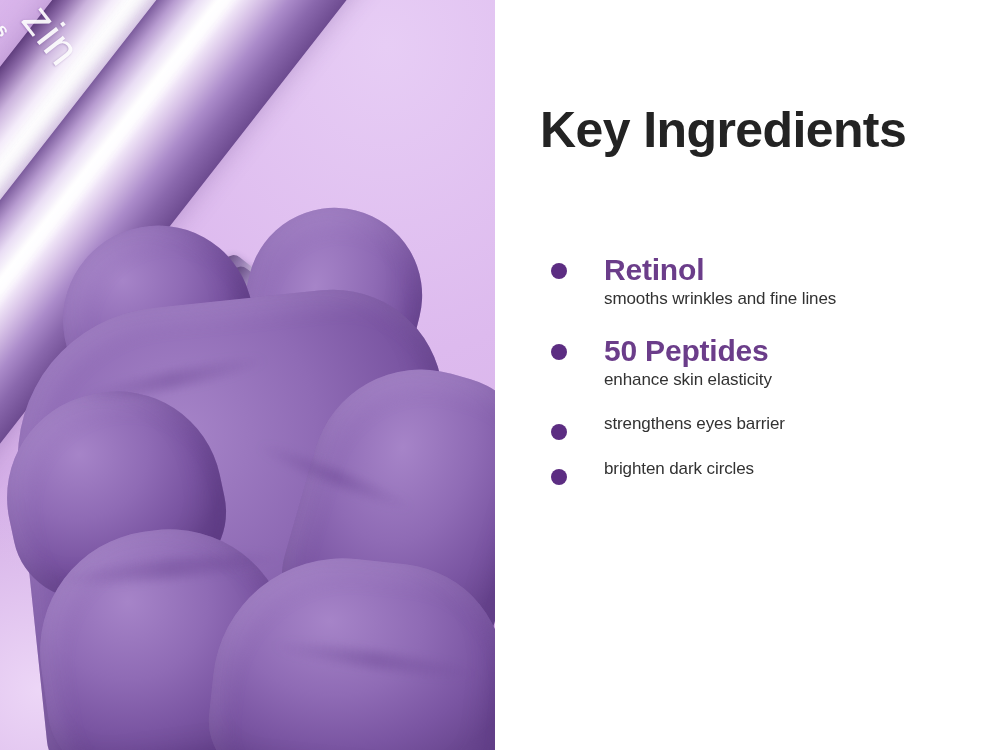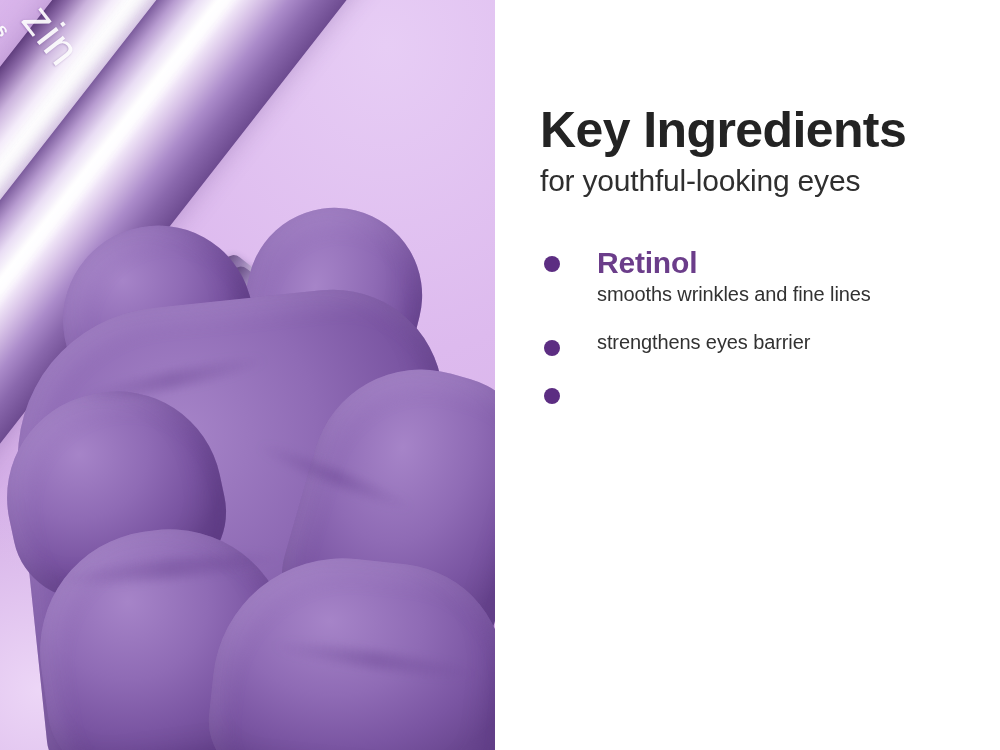--- a/index.html
+++ b/index.html
@@ -284,21 +284,21 @@
     letter-spacing: -0.2px;
     color: #2f2f2f;
   }
 
   .ingredient-list {
     position: absolute;
     left: 45px;
     top: 242px;
     right: 24px;
     list-style: none;
-    margin: 4px;
+    margin: 11px;
     padding: 0;
   }
   .ingredient-item {
     position: relative;
     padding-left: 53px;
     margin-bottom: 24px;
   }
   .ingredient-item:last-child { margin-bottom: 0; }
 
   .bullet-dot {
@@ -319,21 +319,21 @@
     color: #6b3d8a;
   }
   .ingredient-name sup {
     font-size: 0.56em;
     vertical-align: 0.62em;
     font-weight: 700;
   }
   .ingredient-desc {
     display: block;
     margin-top: 2px;
-    font-size: 20px;
+    font-size: 17px;
     line-height: 1.2;
     font-weight: 400;
     letter-spacing: -0.1px;
     color: #323232;
   }
 </style>
 </head>
 <body>
 
 <div class="infographic">
@@ -373,36 +373,41 @@
     <div class="crease crease-1"></div>
     <div class="crease crease-2"></div>
     <div class="crease crease-3"></div>
     <div class="crease crease-4"></div>
   </div>
 
   <div class="text-panel">
 
     <div class="headings">
       <h1 class="title">Key Ingredients</h1>
-      <p class="subtitle">for youthful-looking eyes</p>
     </div>
 
     <ul class="ingredient-list">
 
       <li class="ingredient-item">
         <span class="bullet-dot"></span>
         <span class="ingredient-name">Retinol</span>
         <span class="ingredient-desc">smooths wrinkles and fine lines</span>
       </li>
 
+      <li class="ingredient-item">
+        <span class="bullet-dot"></span>
+        <span class="ingredient-name">50 Peptides</span>
+        <span class="ingredient-desc">enhance skin elasticity</span>
+      </li>
 
       <li class="ingredient-item">
         <span class="bullet-dot"></span>
         <span class="ingredient-desc">strengthens eyes barrier</span>
       </li>
 
       <li class="ingredient-item">
         <span class="bullet-dot"></span>
+        <span class="ingredient-desc">brighten dark circles</span>
       </li>
 
     </ul>
   </div>
 </div>
 
 </body></html>

